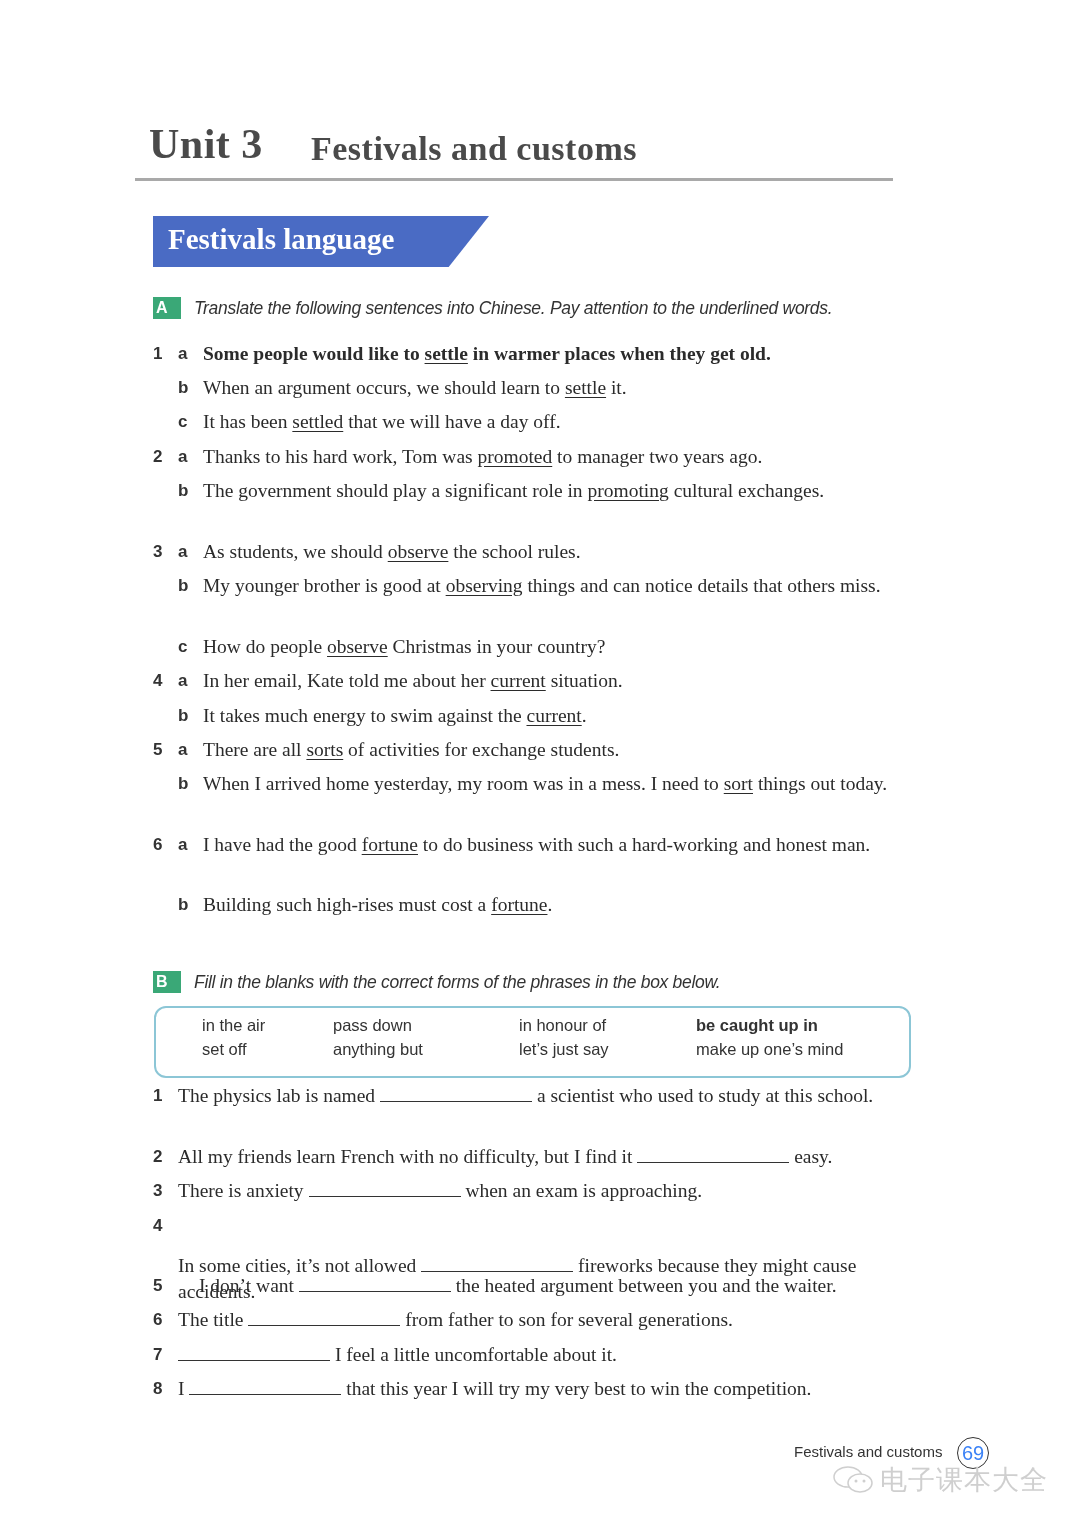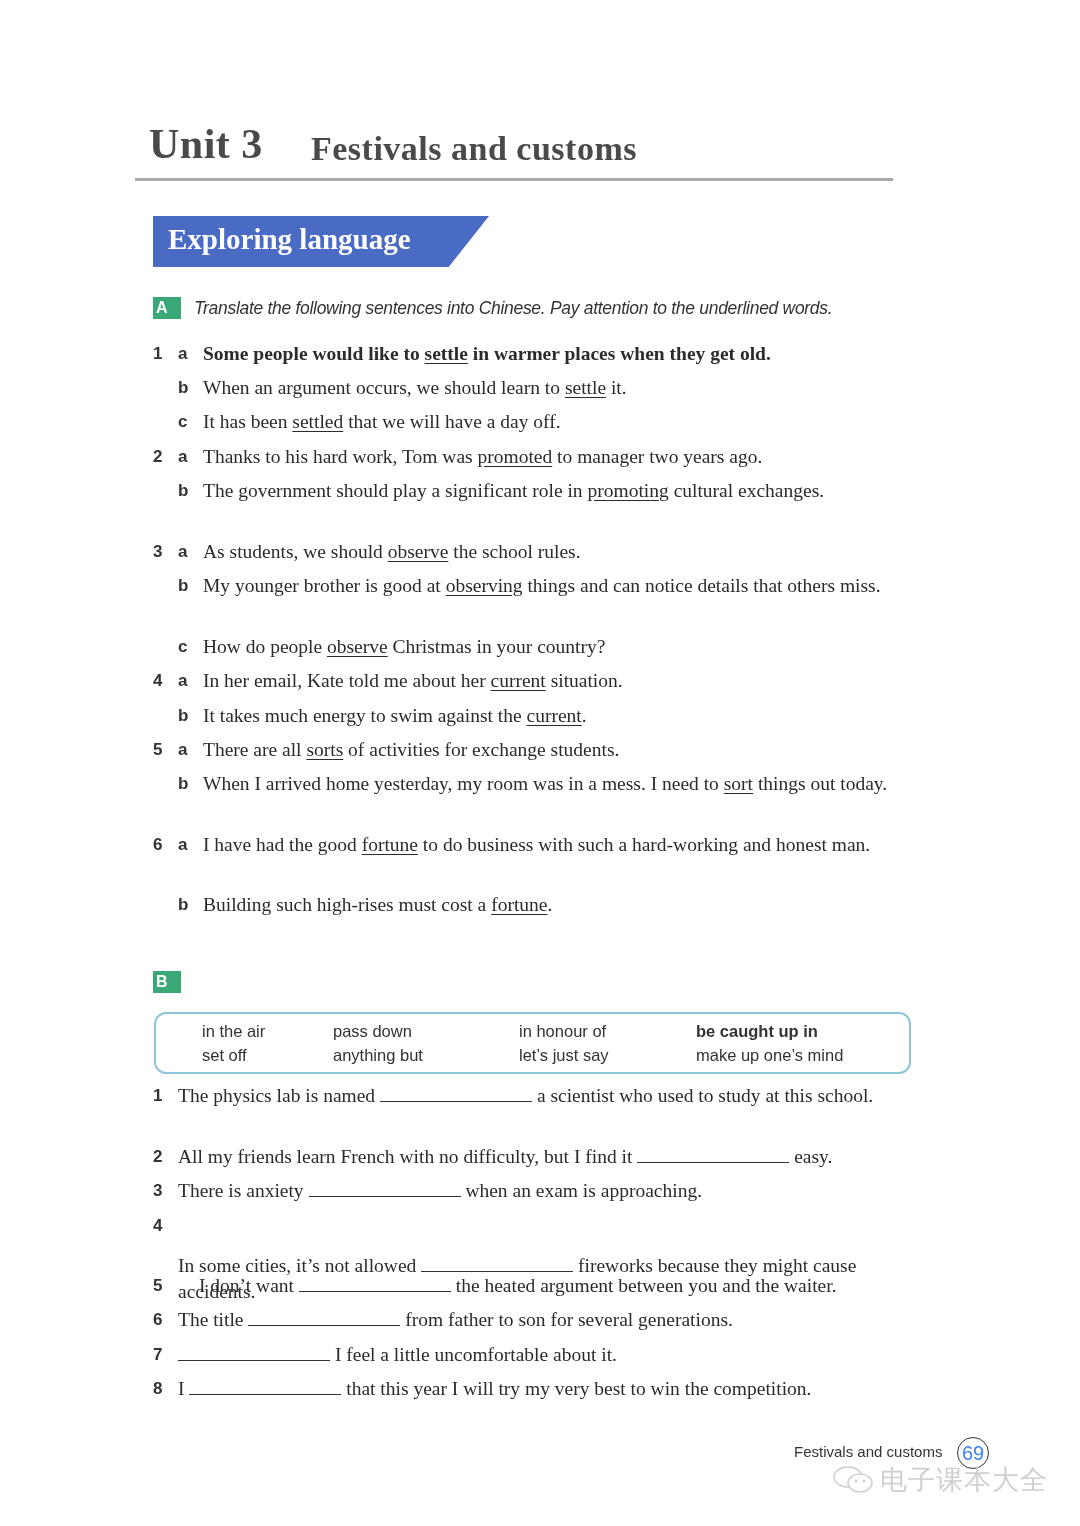--- a/index.html
+++ b/index.html
@@ -14,41 +14,41 @@
        font-family:"Liberation Serif","DejaVu Serif",serif;}
   .instr{position:absolute;left:153px;height:22px;display:flex;align-items:center;}
   .badge{width:28px;height:22px;background:#3aa877;color:#fff;font-family:"Liberation Sans","DejaVu Sans",sans-serif;
        font-weight:bold;font-size:16px;display:flex;align-items:center;padding-left:3px;box-sizing:border-box;}
   .instr-text{margin-left:13px;font-family:"Liberation Sans","DejaVu Sans",sans-serif;font-style:italic;
        font-size:17.5px;color:#333;letter-spacing:-0.3px;}
   .qnum{position:absolute;font-family:"Liberation Sans","DejaVu Sans",sans-serif;font-weight:bold;font-size:17px;color:#333;}
   .qlet{position:absolute;font-family:"Liberation Sans","DejaVu Sans",sans-serif;font-weight:bold;font-size:17px;color:#333;}
   .qtext{position:absolute;left:203px;width:712px;font-size:19.5px;line-height:26px;color:#2b2b2b;}
   .qtext u{text-underline-offset:3px;}
-  .phrase-box{position:absolute;left:154px;top:1006px;width:757px;height:62px;border:2px solid #8cc6d6;border-radius:12px;box-sizing:border-box;margin-top:6px;}
+  .phrase-box{position:absolute;left:154px;top:1006px;width:757px;height:72px;border:2px solid #8cc6d6;border-radius:12px;box-sizing:border-box;}
   .phrase{position:absolute;font-family:"Liberation Sans","DejaVu Sans",sans-serif;font-size:16.5px;color:#333;}
   .btext{position:absolute;left:178px;width:740px;font-size:19.5px;line-height:26px;color:#2b2b2b;}
   .blank{display:inline-block;width:152px;border-bottom:1.5px solid #333;height:18px;vertical-align:baseline;}
   .footer-label{position:absolute;left:794px;top:1443px;font-family:"Liberation Sans","DejaVu Sans",sans-serif;font-size:15px;color:#333;}
   .page-num{position:absolute;left:957px;top:1437px;width:30px;height:30px;border:1.5px solid #333;border-radius:50%;
        font-family:"Liberation Sans","DejaVu Sans",sans-serif;font-size:20px;display:flex;align-items:center;justify-content:center;color:#3b82f6;}
   .watermark{position:absolute;left:832px;top:1462px;display:flex;align-items:center;color:#c8c8c8;justify-content:center;}
   .wm-icon{width:44px;height:30px;}
   .wm-text{font-family:"DejaVu Sans",sans-serif;font-size:27px;margin-left:4px;color:#cfcfcf;letter-spacing:1px;}
 </style>
 </head>
 <body>
 
 <div class="unit-header">
   <span class="unit-num">Unit 3</span>
   <span class="unit-title">Festivals and customs</span>
 </div>
 
 <div class="section-banner">
-  <span>Exploring language</span>
+  <span>Festivals language</span>
 </div>
 
 <div class="instr" style="top:297px;">
   <span class="badge">A</span>
   <span class="instr-text">Translate the following sentences into Chinese. Pay attention to the underlined words.</span>
 </div>
 
 <div id="partA-list">
     <span class="qnum" style="left: 153px; top: 344px;">1</span>
     <span class="qlet" style="left: 178px; top: 344px;">a</span>
@@ -81,20 +81,21 @@
     <div class="qtext" style="top: 771px;"><span>When I arrived home yesterday, my room was in a mess. I need to </span><u>sort</u><span> things out today.</span></div>
     <span class="qnum" style="left: 153px; top: 835px;">6</span>
     <span class="qlet" style="left: 178px; top: 835px;">a</span>
     <div class="qtext" style="top: 832px;"><span>I have had the good </span><u>fortune</u><span> to do business with such a hard-working and honest man.</span></div>
     <span class="qlet" style="left: 178px; top: 895px;">b</span>
     <div class="qtext" style="top: 892px;"><span>Building such high-rises must cost a </span><u>fortune</u><span>.</span></div>
   </div>
 
 <div class="instr" style="top:971px;">
   <span class="badge">B</span>
+  <span class="instr-text">Fill in the blanks with the correct forms of the phrases in the box below.</span>
 </div>
 
 <div class="phrase-box">
   <span class="phrase" style="left:46px;top:8px;">in the air</span>
   <span class="phrase" style="left:177px;top:8px;">pass down</span>
   <span class="phrase" style="left:363px;top:8px;">in honour of</span>
   <span class="phrase" style="left:540px;top:8px;font-weight:bold;">be caught up in</span>
   <span class="phrase" style="left:46px;top:32px;">set off</span>
   <span class="phrase" style="left:177px;top:32px;">anything but</span>
   <span class="phrase" style="left:363px;top:32px;">let’s just say</span>

